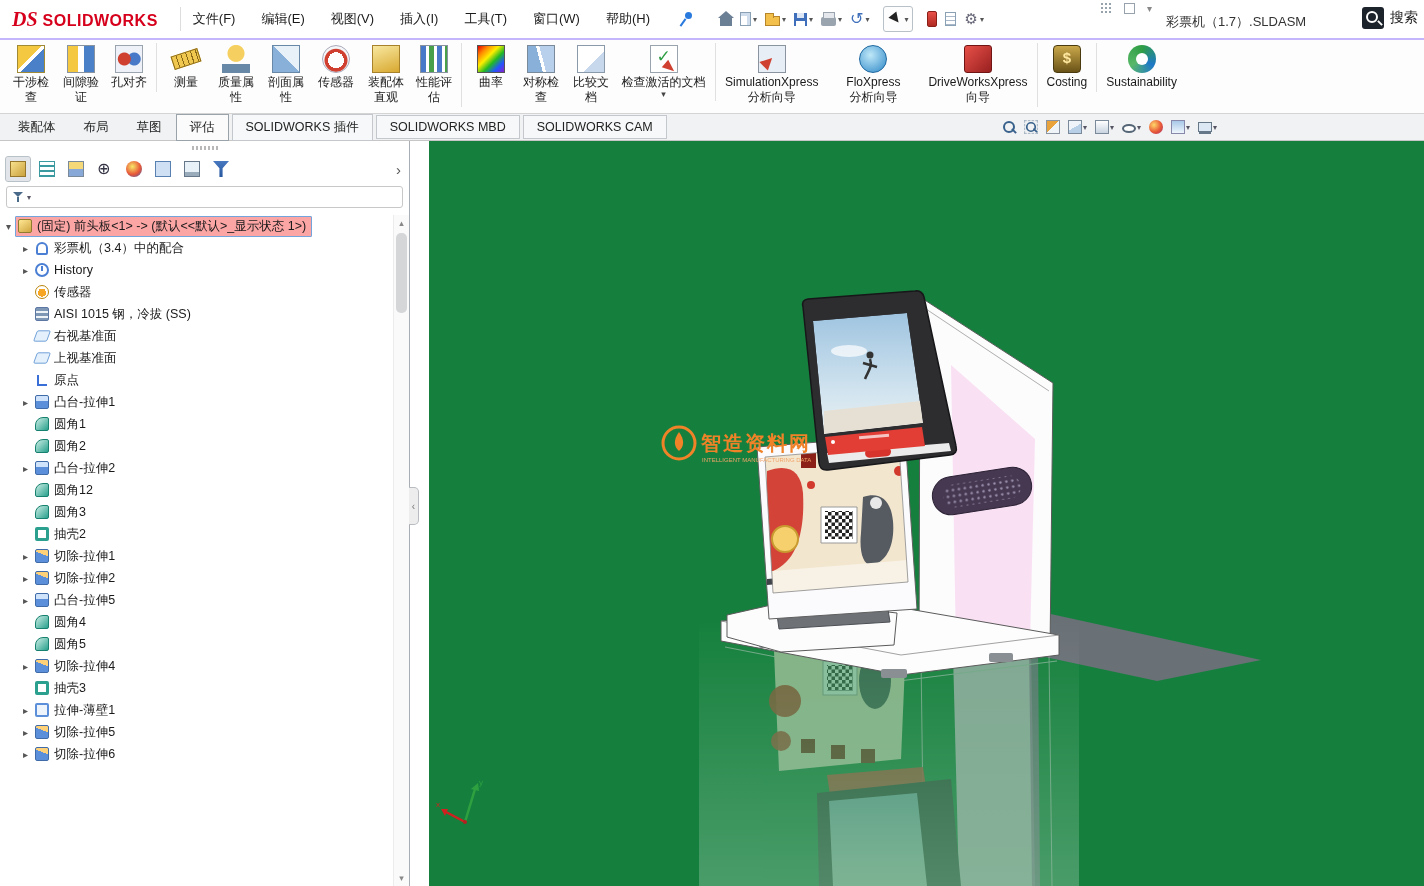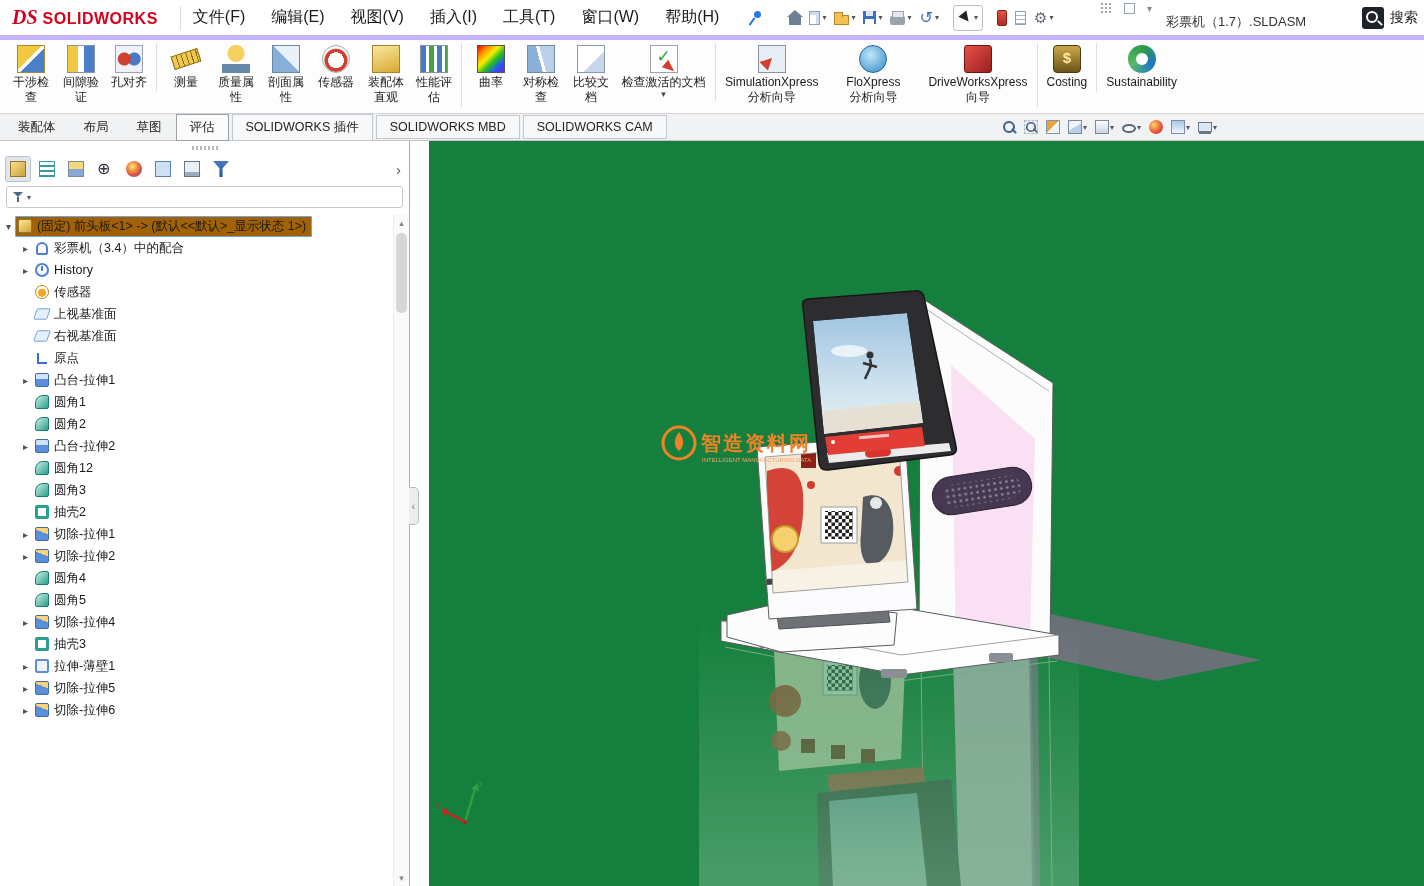--- a/index.html
+++ b/index.html
@@ -1,26 +1,26 @@
 <!DOCTYPE html>
 <html><head>
 <meta charset="utf-8">
 <style>
 *{box-sizing:border-box;margin:0;padding:0;}
 html,body{width:1424px;height:886px;overflow:hidden;background:#fff;}
 .app{position:relative;width:1424px;height:886px;font-family:"Liberation Sans","DejaVu Sans",sans-serif;color:#1a1a1a;background:#fff;}
 
 
-.menubar{position:absolute;left:0;top:0;width:1424px;height:40px;display:flex;align-items:center;padding-left:12px;border-bottom:5px solid #c4b5fd;background:#fff;}
+.menubar{position:absolute;left:0;top:0;width:1424px;height:40px;display:flex;align-items:center;padding-left:12px;border-bottom:2px solid #c4b5fd;background:#fff;}
 .logo{display:flex;align-items:baseline;margin-right:10px;white-space:nowrap;}
 .logo-ds{font:italic 800 20px "Liberation Serif",serif;color:#d6001c;margin-right:5px;}
 .logo-text{font:700 16px "Liberation Sans",sans-serif;color:#d6001c;letter-spacing:.5px;}
 .vsep{width:1px;height:24px;background:#ddd;margin:0 12px;}
 .menus{display:flex;align-items:center;}
-.menu-item{font-size:16px;margin-right:26px;cursor:default;white-space:nowrap;}
+.menu-item{font-size:13px;margin-right:26px;cursor:default;white-space:nowrap;}
 .pin{width:18px;height:18px;position:relative;margin:0 16px 0 2px;}
 .pin::before{content:"";position:absolute;left:7px;top:2px;width:7px;height:7px;background:#2a7ade;border-radius:50%;}
 .pin::after{content:"";position:absolute;left:4px;top:8px;width:2px;height:9px;background:#2a7ade;transform:rotate(35deg);}
 .quickbar{display:flex;align-items:center;margin-left:4px;}
 .qi{height:26px;display:flex;align-items:center;justify-content:center;padding:0 3px;margin:0 1px;border-radius:3px;position:relative;}
 .qi .qcaret{font-size:8px;color:#555;margin-left:2px;}
 .qi[data-type="select"]{border:1px solid #b8c0c8;background:#fdfdfd;margin-left:10px;padding:0 4px;}
 .qi[data-type="rebuild"]{margin-left:10px;}
 .qi .shape{position:relative;}
 .qi[data-type="home"] .shape{width:12px;height:8px;background:#6b7f95;margin-top:6px;}
@@ -127,21 +127,21 @@
 .funnel::after{content:"";position:absolute;top:6px;left:5px;width:2px;height:5px;background:#4a6a8a;}
 .fcaret{font-size:8px;color:#556;flex:none;}
 .filter-input{flex:1;border:none;outline:none;font-size:12px;height:18px;font-family:inherit;}
 .tree{position:absolute;left:0;top:74px;right:16px;bottom:0;overflow:hidden;}
 .t-row{display:flex;align-items:center;height:22px;font-size:12.5px;white-space:nowrap;padding-left:2px;}
 .t-row[data-level="1"]{padding-left:19px;}
 .t-exp{width:13px;text-align:center;color:#555;font-size:10px;flex:none;}
 .t-row[data-expand="closed"] .t-exp::before{content:"▸";}
 .t-row[data-expand="open"] .t-exp::before{content:"▾";}
 .t-hl{display:flex;align-items:center;gap:5px;padding:1px 5px 1px 2px;border:1px solid transparent;border-radius:1px;}
-.t-row[data-selected="true"] .t-hl{background:#a16207;border-color:#74a4dc;}
+.t-row[data-selected="true"] .t-hl{background:#fca5a5;border-color:#74a4dc;}
 .t-ico{width:14px;height:14px;flex:none;position:relative;border-radius:2px;}
 .t-row[data-type="component"] .t-ico{background:linear-gradient(145deg,#ffe794,#cfa53f);border:1px solid #8f7a2e;}
 .t-row[data-type="mates"] .t-ico{background:#fff;border:2px solid #4a7fd4;border-radius:6px 6px 2px 2px;width:12px;height:13px;margin:0 1px;}
 .t-row[data-type="history"] .t-ico{background:#fff;border:2px solid #4a7fd4;border-radius:50%;}
 .t-row[data-type="history"] .t-ico::after{content:"";position:absolute;left:4px;top:1px;width:2px;height:5px;background:#4a7fd4;}
 .t-row[data-type="sensors"] .t-ico{background:radial-gradient(circle at 50% 55%,#f6a623 0 4px,#fff 4px);border:1px solid #b8860b;border-radius:50%;}
 .t-row[data-type="annotations"] .t-ico{background:#fff;border:1px solid #999;}
 .t-row[data-type="annotations"] .t-ico::after{content:"A";position:absolute;inset:0;color:#1f8a3a;font:bold 11px/13px "Liberation Sans",sans-serif;text-align:center;}
 .t-row[data-type="material"] .t-ico{background:repeating-linear-gradient(to bottom,#7d97b5 0 3px,#eef3f8 3px 5px);border:1px solid #5d77a5;}
 .t-row[data-type="plane"] .t-ico{background:#e4f0fb;border:1px solid #6f9fd8;transform:skewX(-20deg) scaleY(.8);}
@@ -509,38 +509,45 @@
 
         <div class="t-row" data-type="sensors" data-expand="none" data-selected="false" data-level="1">
           <span class="t-exp"></span>
           <span class="t-hl">
             <span class="t-ico"></span>
             <span class="t-label">传感器</span>
           </span>
         </div>
 
 
+        <div class="t-row" data-type="material" data-expand="none" data-selected="false" data-level="1">
+          <span class="t-exp"></span>
+          <span class="t-hl">
+            <span class="t-ico"></span>
+            <span class="t-label">AISI 1015 钢，冷拔 (SS)</span>
+          </span>
+        </div>
 
 
         <div class="t-row" data-type="plane" data-expand="none" data-selected="false" data-level="1">
           <span class="t-exp"></span>
           <span class="t-hl">
             <span class="t-ico"></span>
+            <span class="t-label">右视基准面</span>
+          </span>
+        </div>
+
+        <div class="t-row" data-type="plane" data-expand="none" data-selected="false" data-level="1">
+          <span class="t-exp"></span>
+          <span class="t-hl">
+            <span class="t-ico"></span>
             <span class="t-label">上视基准面</span>
           </span>
         </div>
 
-        <div class="t-row" data-type="plane" data-expand="none" data-selected="false" data-level="1">
-          <span class="t-exp"></span>
-          <span class="t-hl">
-            <span class="t-ico"></span>
-            <span class="t-label">右视基准面</span>
-          </span>
-        </div>
-
         <div class="t-row" data-type="origin" data-expand="none" data-selected="false" data-level="1">
           <span class="t-exp"></span>
           <span class="t-hl">
             <span class="t-ico"></span>
             <span class="t-label">原点</span>
           </span>
         </div>
 
         <div class="t-row" data-type="boss" data-expand="closed" data-selected="false" data-level="1">
           <span class="t-exp"></span>
@@ -609,20 +616,27 @@
 
         <div class="t-row" data-type="cut" data-expand="closed" data-selected="false" data-level="1">
           <span class="t-exp"></span>
           <span class="t-hl">
             <span class="t-ico"></span>
             <span class="t-label">切除-拉伸2</span>
           </span>
         </div>
 
 
+        <div class="t-row" data-type="boss" data-expand="closed" data-selected="false" data-level="1">
+          <span class="t-exp"></span>
+          <span class="t-hl">
+            <span class="t-ico"></span>
+            <span class="t-label">凸台-拉伸5</span>
+          </span>
+        </div>
 
         <div class="t-row" data-type="fillet" data-expand="none" data-selected="false" data-level="1">
           <span class="t-exp"></span>
           <span class="t-hl">
             <span class="t-ico"></span>
             <span class="t-label">圆角4</span>
           </span>
         </div>
 
         <div class="t-row" data-type="fillet" data-expand="none" data-selected="false" data-level="1">

